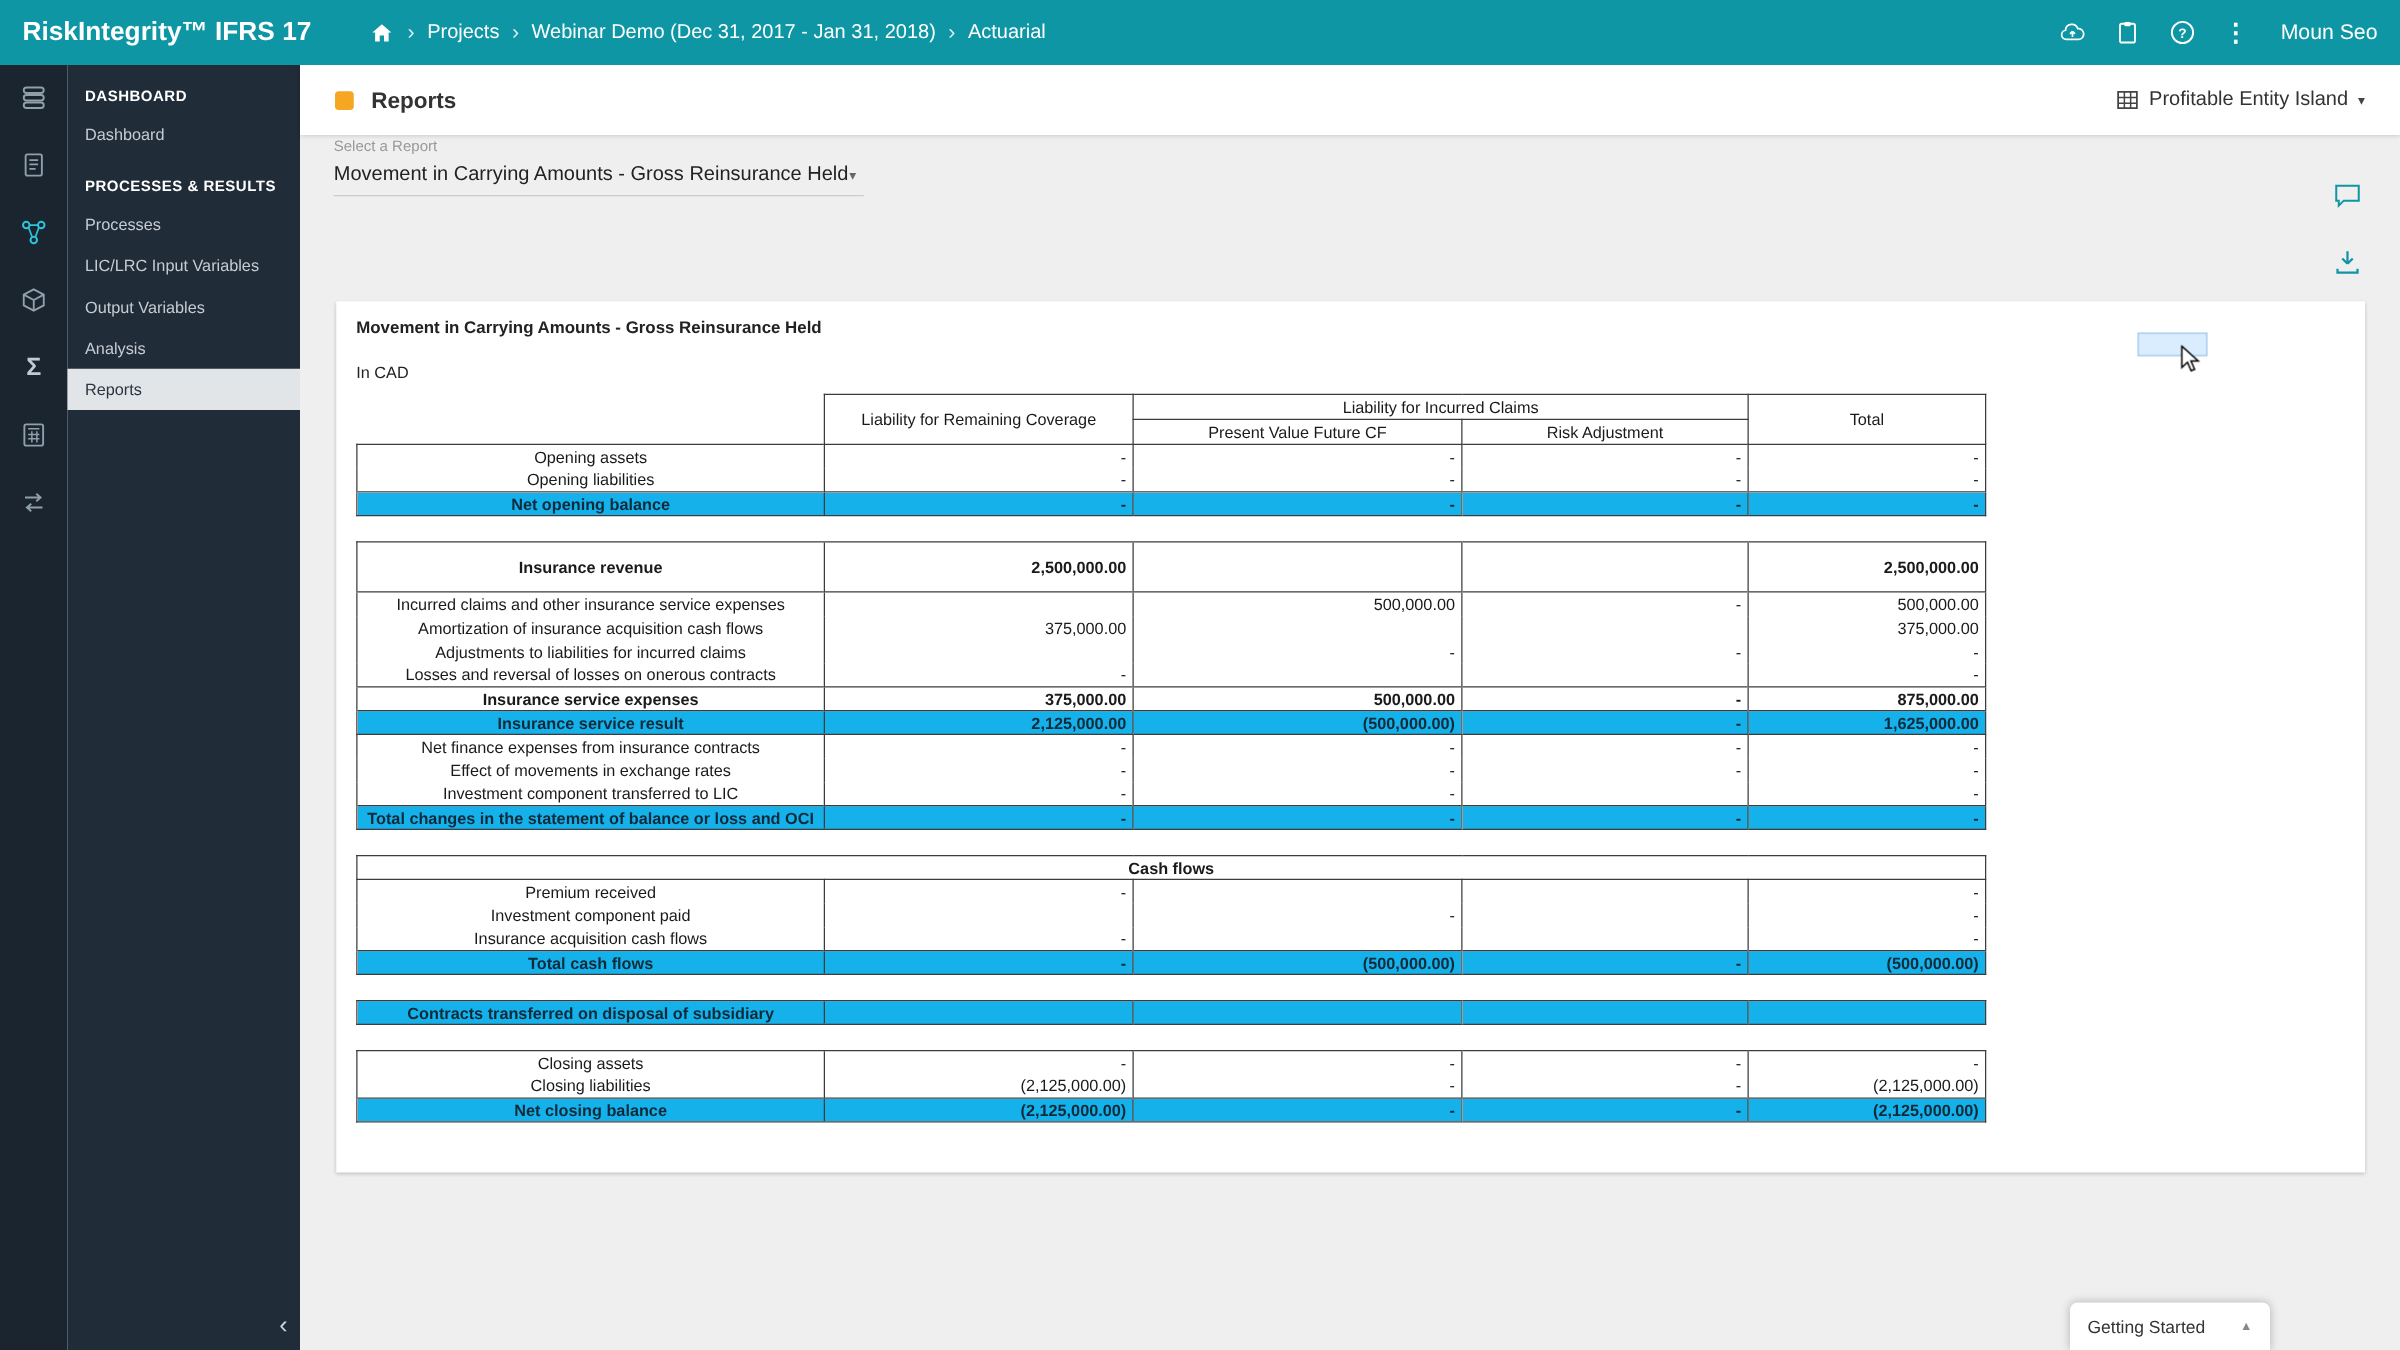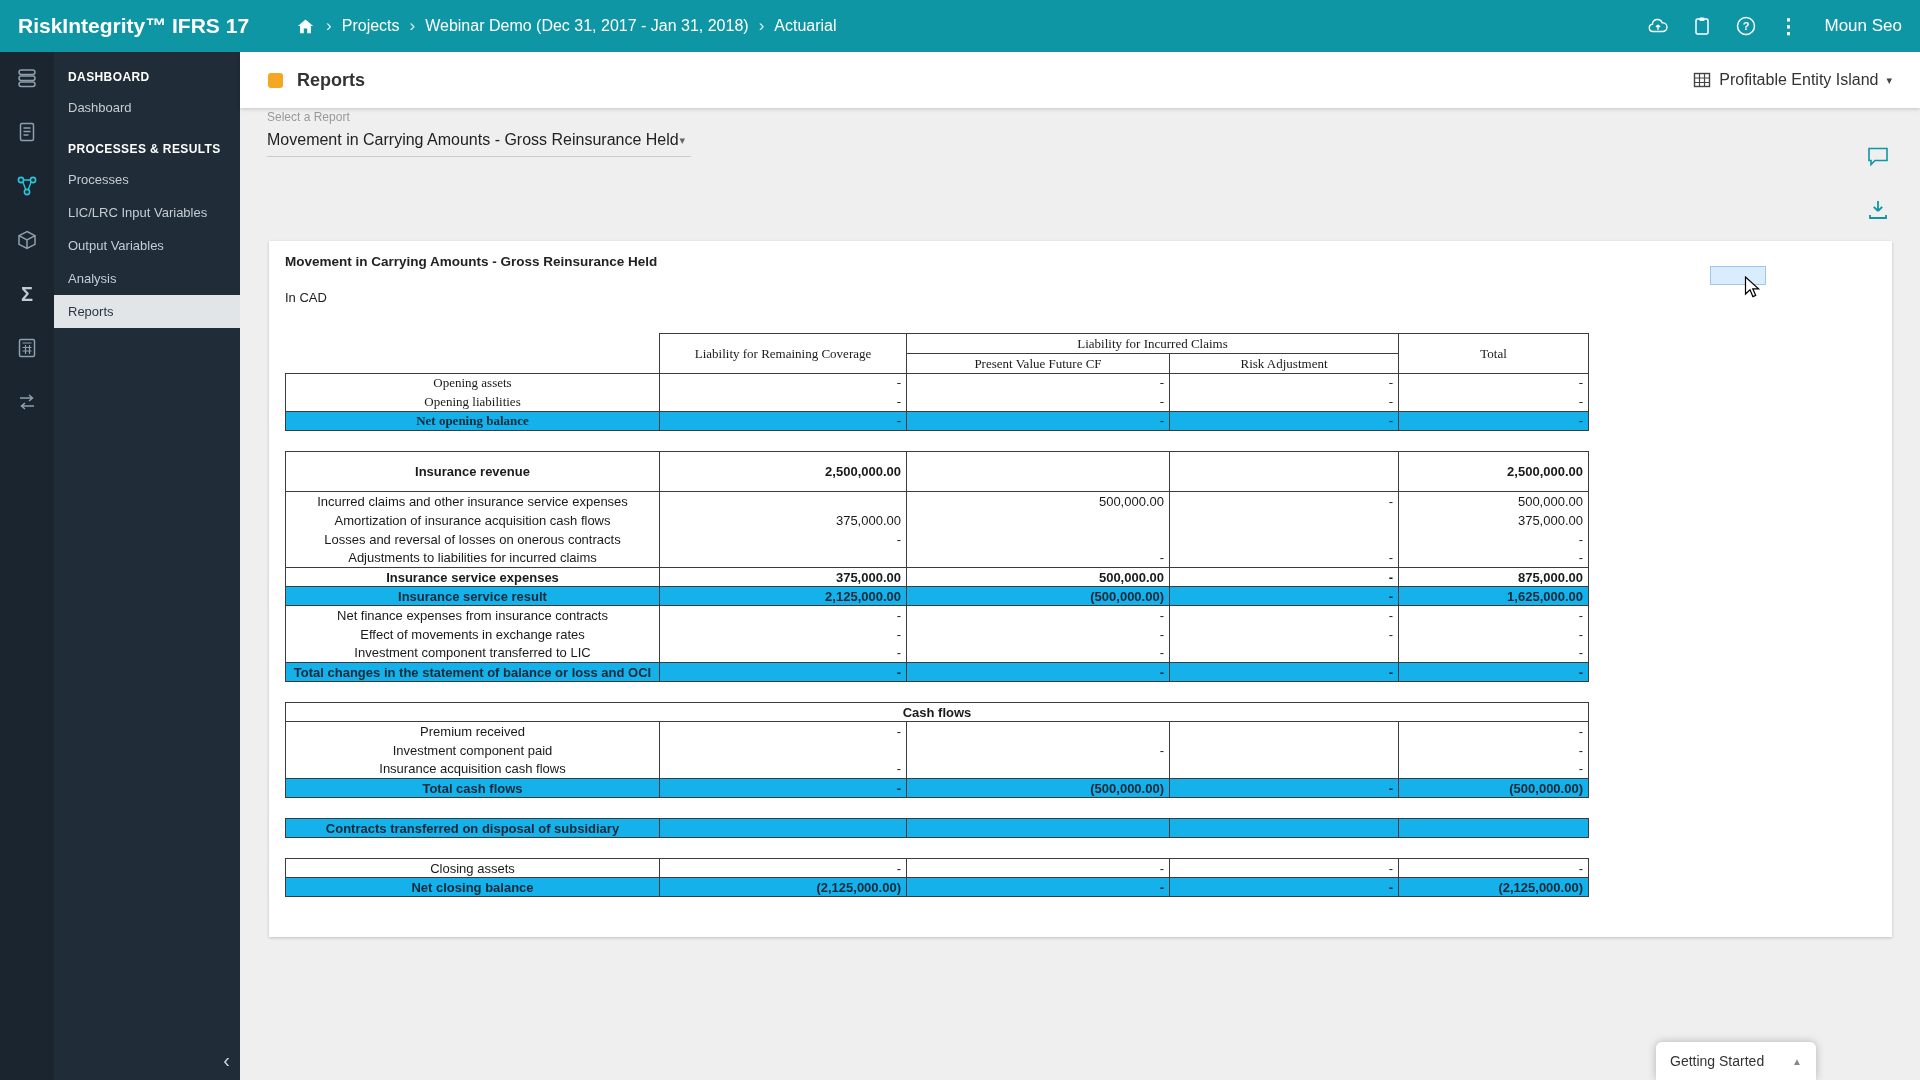--- a/index.html
+++ b/index.html
@@ -49,21 +49,21 @@
   .picker-value .caret { font-size:11px; color:#666; }
   .side-icons { position:absolute; right:30px; top:36px; display:flex; flex-direction:column; gap:30px; align-items:center; }
   .side-icons .tb-icon { width:24px; height:24px; }
 
   .card { margin:0 28px 0 29px; background:#fff; box-shadow:0 1px 3px rgba(0,0,0,.2);
     min-height:692px; padding:13px 0 40px 16px; position:relative; }
   .rpt-title { font-size:13.5px; font-weight:bold; color:#222; }
   .rpt-cur { font-size:13px; color:#222; margin-top:21px; }
 
   table.rpt { border-collapse:collapse; table-layout:fixed; width:1303px; margin-top:20px; }
-  table.rpt.first { margin-top:28px;font-family:Liberation Serif, serif; }
+  table.rpt.first { margin-top:10px; }
   .rpt th { border:1px solid #3c3c3c; font-weight:normal; font-size:13px; height:20px;
     background:#fff; padding:0 4px; color:#1a1a1a; }
   .rpt td { font-size:13px; height:19px; padding:0 5px; color:#1a1a1a;
     white-space:nowrap; overflow:hidden; }
   .rpt td.corner { border:0; }
   .rpt tbody td.lbl { text-align:center; border-left:1px solid #3c3c3c; }
   .rpt tbody td.num { text-align:right; border-left:1px solid #3c3c3c; }
   .rpt tbody td.num:last-child { border-right:1px solid #3c3c3c; }
   .rpt tbody tr:first-child td { border-top:1px solid #3c3c3c; }
   .rpt tbody tr:last-child td { border-bottom:1px solid #3c3c3c; }
@@ -291,31 +291,31 @@
               <td class="num">500,000.00</td>
             </tr>
             <tr class="">
               <td class="lbl">Amortization of insurance acquisition cash flows</td>
               <td class="num">375,000.00</td>
               <td class="num"></td>
               <td class="num"></td>
               <td class="num">375,000.00</td>
             </tr>
             <tr class="">
+              <td class="lbl">Adjustments to liabilities for incurred claims</td>
+              <td class="num"></td>
+              <td class="num">-</td>
+              <td class="num">-</td>
+              <td class="num">-</td>
+            </tr>
+            <tr class="">
               <td class="lbl">Losses and reversal of losses on onerous contracts</td>
               <td class="num">-</td>
               <td class="num"></td>
               <td class="num"></td>
-              <td class="num">-</td>
-            </tr>
-            <tr class="">
-              <td class="lbl">Adjustments to liabilities for incurred claims</td>
-              <td class="num"></td>
-              <td class="num">-</td>
-              <td class="num">-</td>
               <td class="num">-</td>
             </tr>
             <tr class="bold bt">
               <td class="lbl">Insurance service expenses</td>
               <td class="num">375,000.00</td>
               <td class="num">500,000.00</td>
               <td class="num">-</td>
               <td class="num">875,000.00</td>
             </tr>
             <tr class="hl">
@@ -427,20 +427,27 @@
             <col style="width:190px">
           </colgroup>
         <tbody>
             <tr class="">
               <td class="lbl">Closing assets</td>
               <td class="num">-</td>
               <td class="num">-</td>
               <td class="num">-</td>
               <td class="num">-</td>
             </tr>
+            <tr class="">
+              <td class="lbl">Closing liabilities</td>
+              <td class="num">(2,125,000.00)</td>
+              <td class="num">-</td>
+              <td class="num">-</td>
+              <td class="num">(2,125,000.00)</td>
+            </tr>
             <tr class="hl">
               <td class="lbl">Net closing balance</td>
               <td class="num">(2,125,000.00)</td>
               <td class="num">-</td>
               <td class="num">-</td>
               <td class="num">(2,125,000.00)</td>
             </tr>
           </tbody>
       </table>
     </div>

